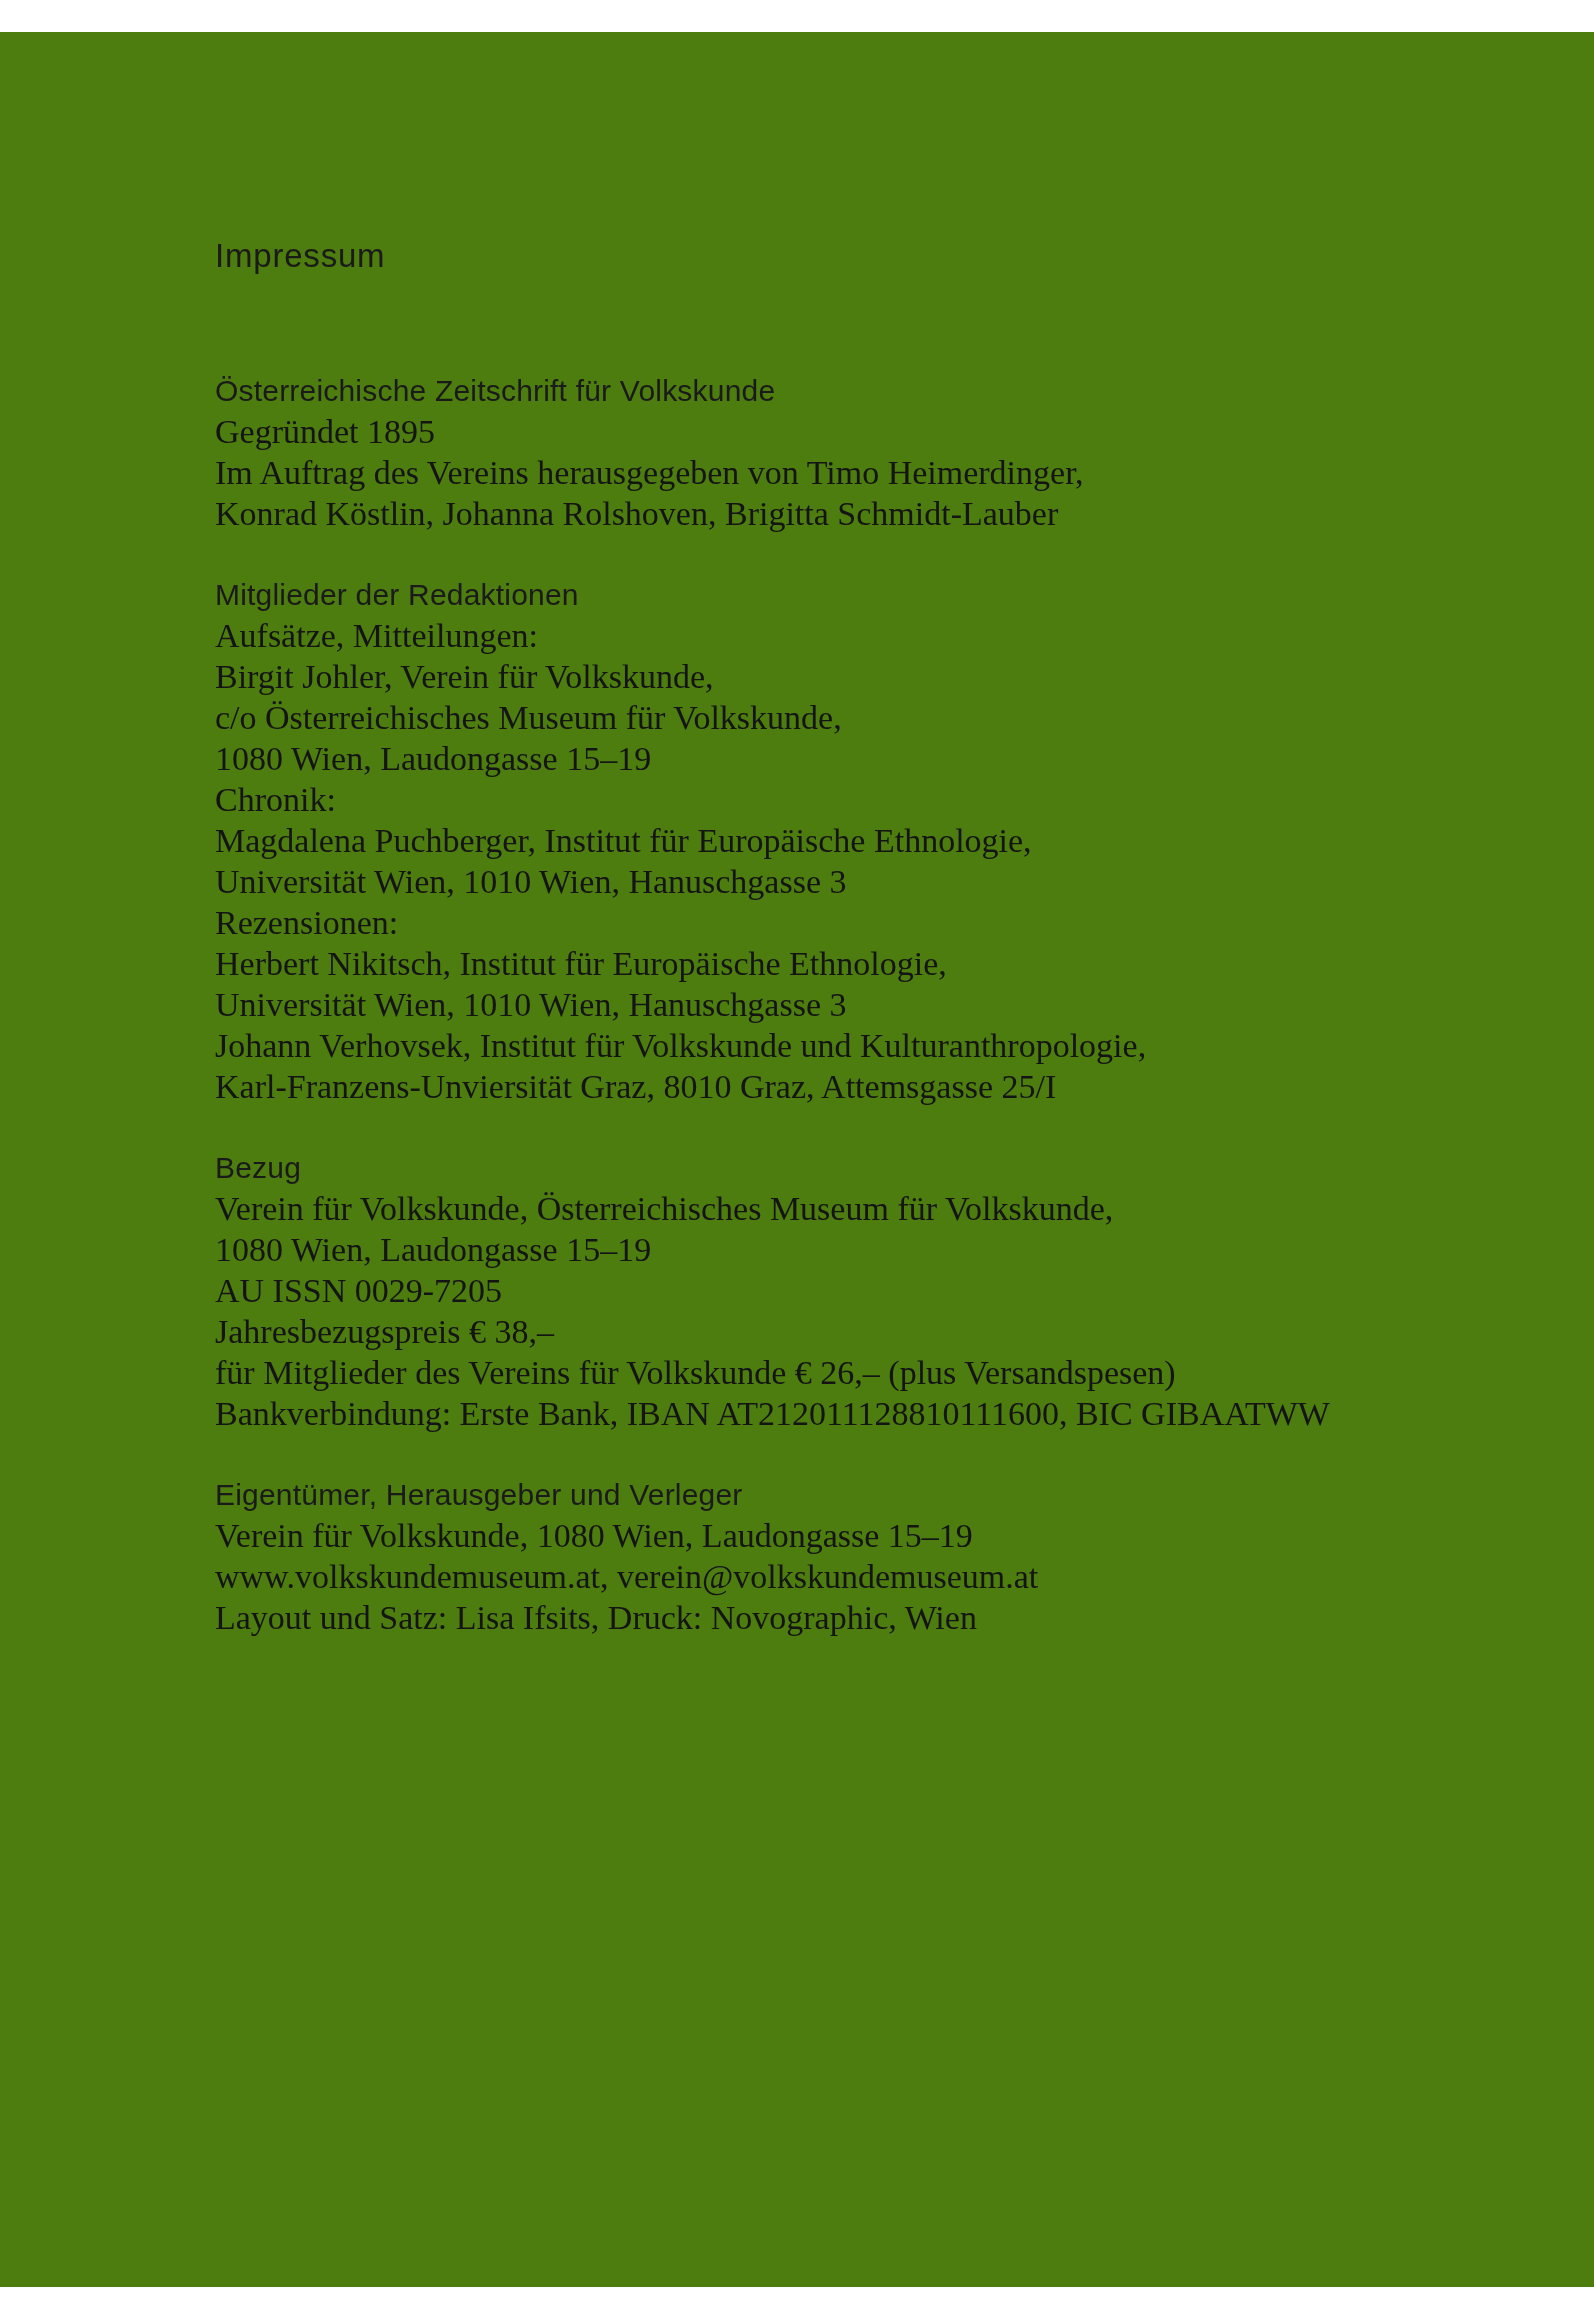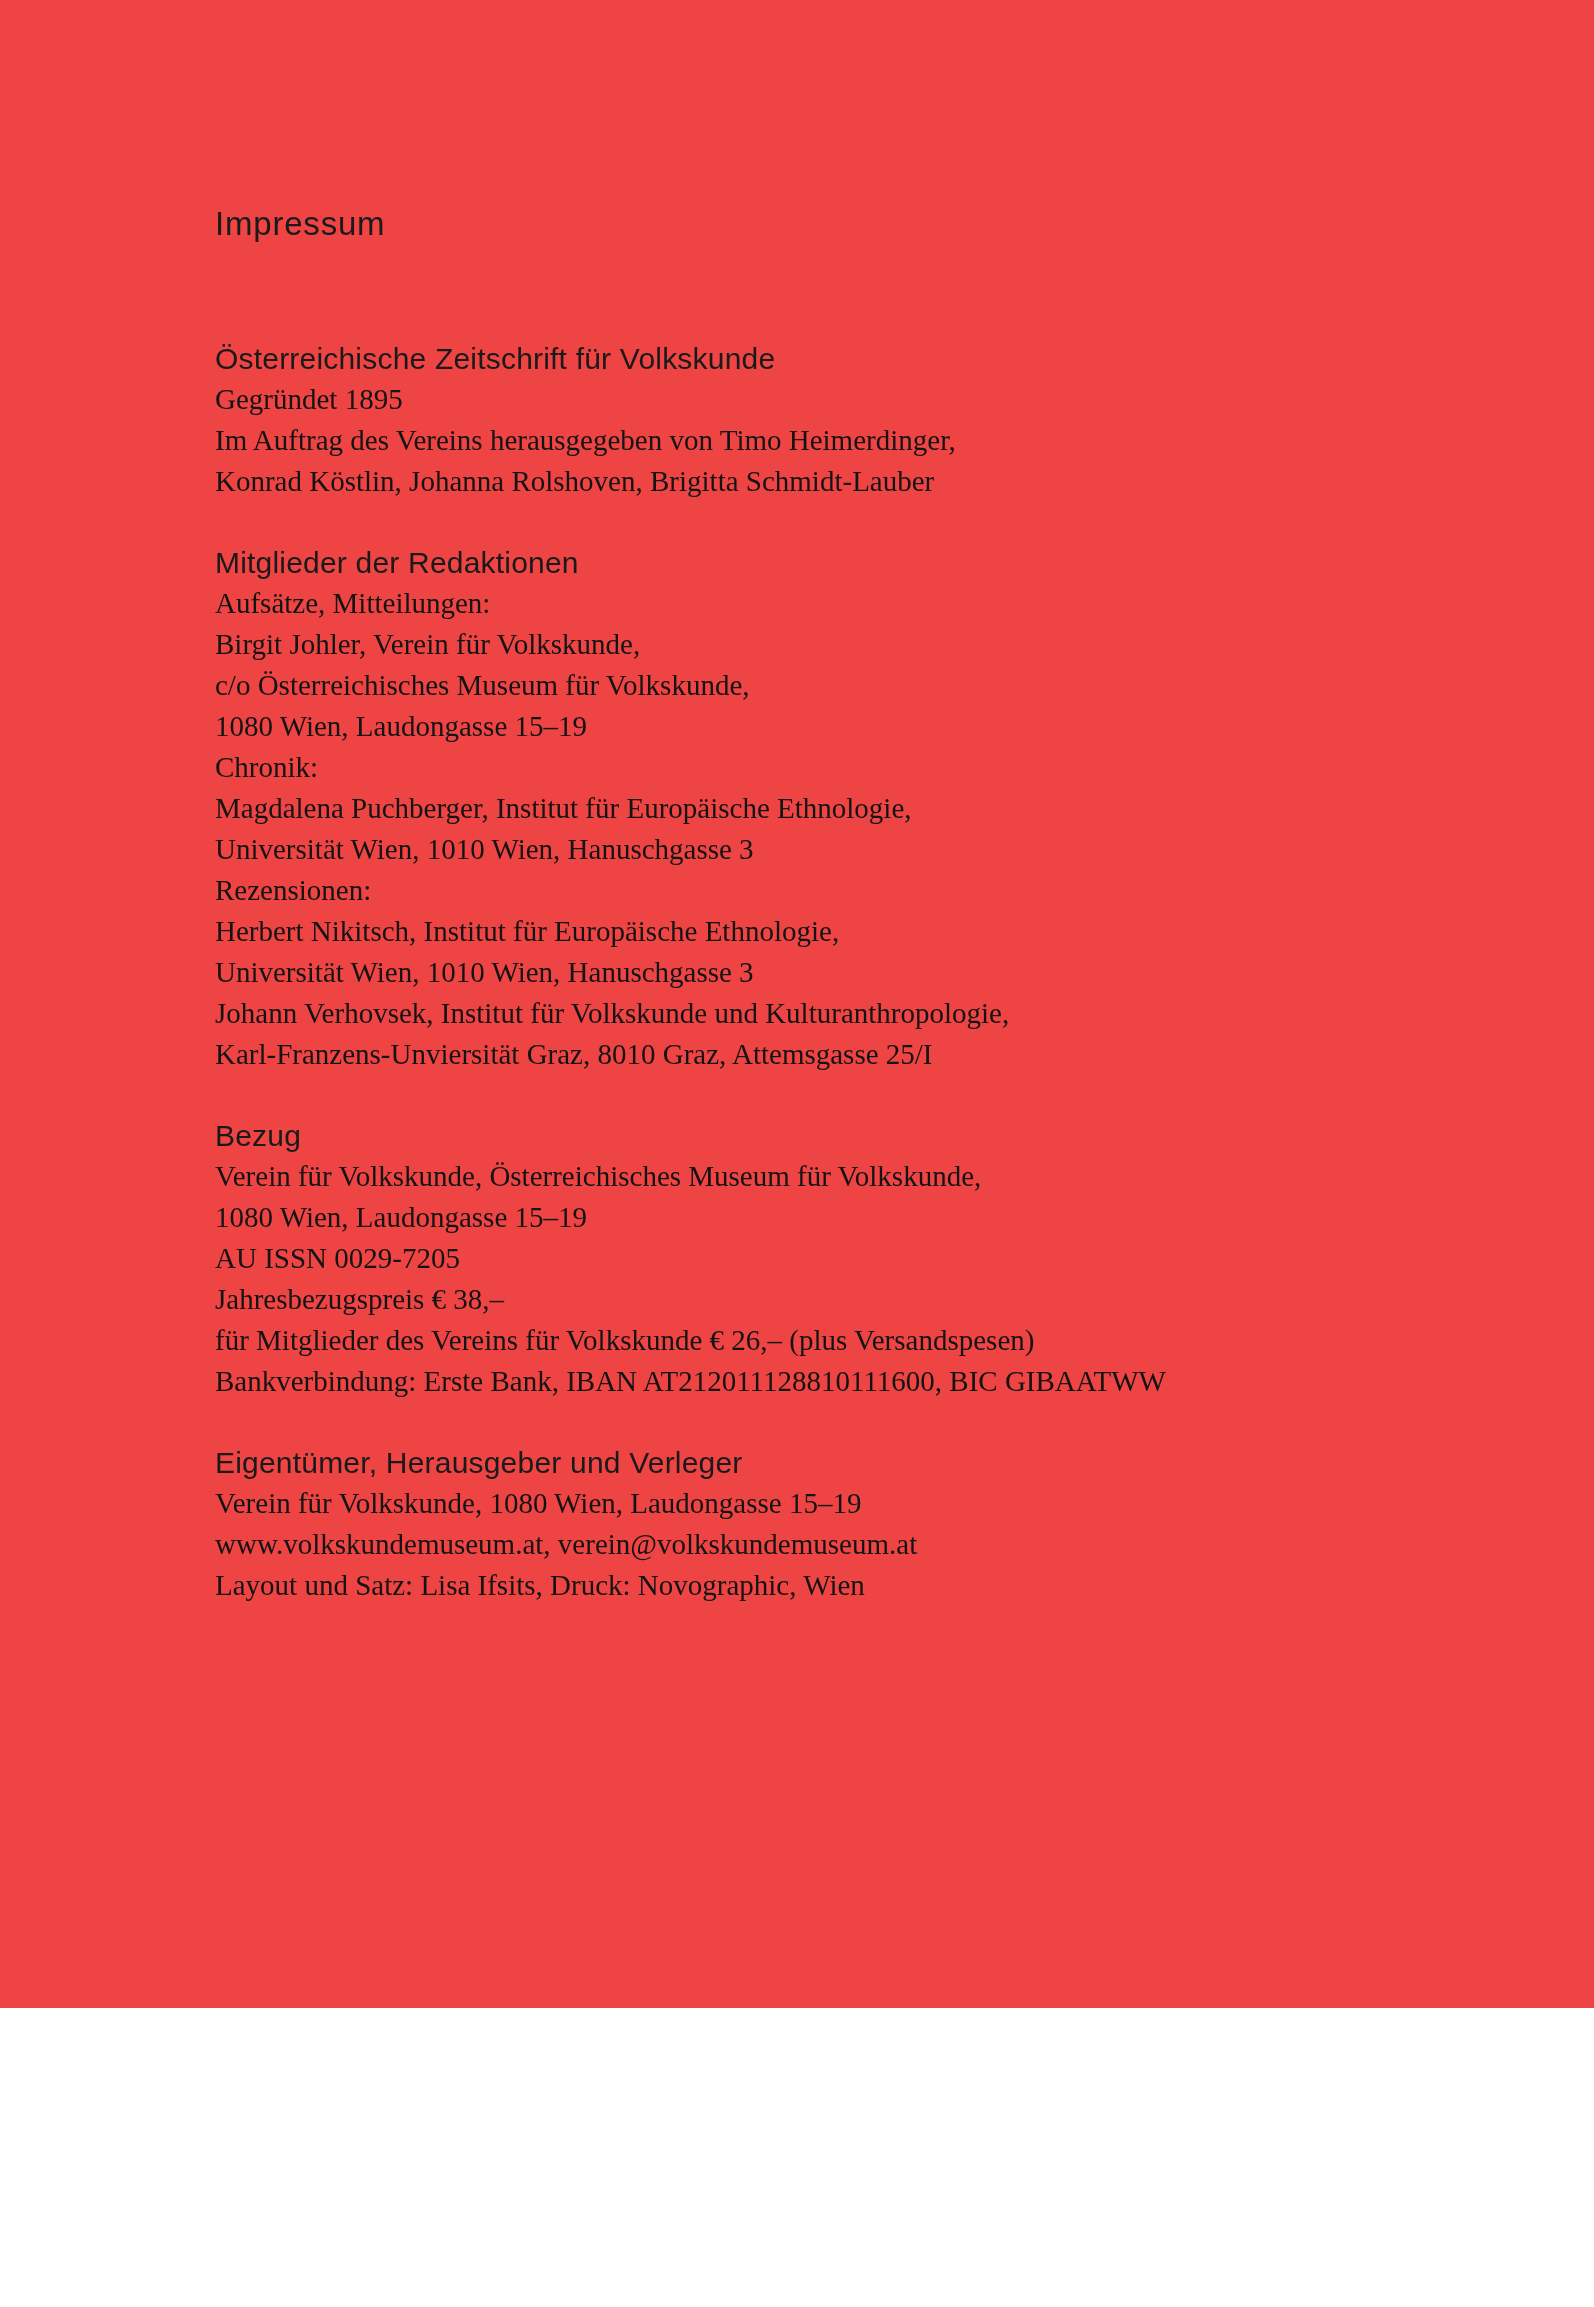--- a/index.html
+++ b/index.html
@@ -3,24 +3,25 @@
 <meta charset="utf-8">
 <style>
   html, body {
     margin: 0;
     padding: 0;
     background: #ffffff;
   }
   .page {
     position: relative;
     width: 1595px;
-    height: 2008px;
-    background: #ef4444;
+    height: 2255px;
+    background: #4d7c0f;
     color: #141414;
     overflow: hidden;
+    margin-top: 32px;
   }
   .content {
     position: absolute;
     left: 215px;
     top: 204px;
     width: 1244px;
   }
   .title {
     font-family: "Liberation Sans", sans-serif;
     font-size: 33px;
@@ -37,21 +38,21 @@
     font-family: "Liberation Sans", sans-serif;
     font-size: 30px;
     font-weight: 400;
     letter-spacing: 0.2px;
     line-height: 41px;
     margin: 0;
     color: #1a1a1a;
   }
   .line {
     font-family: "Liberation Serif", "DejaVu Serif", serif;
-    font-size: 29px;
+    font-size: 34px;
     font-weight: 400;
     line-height: 41px;
     margin: 0;
     color: #141414;
     font-feature-settings: "onum";
   }
 </style>
 </head>
 <body>
 

